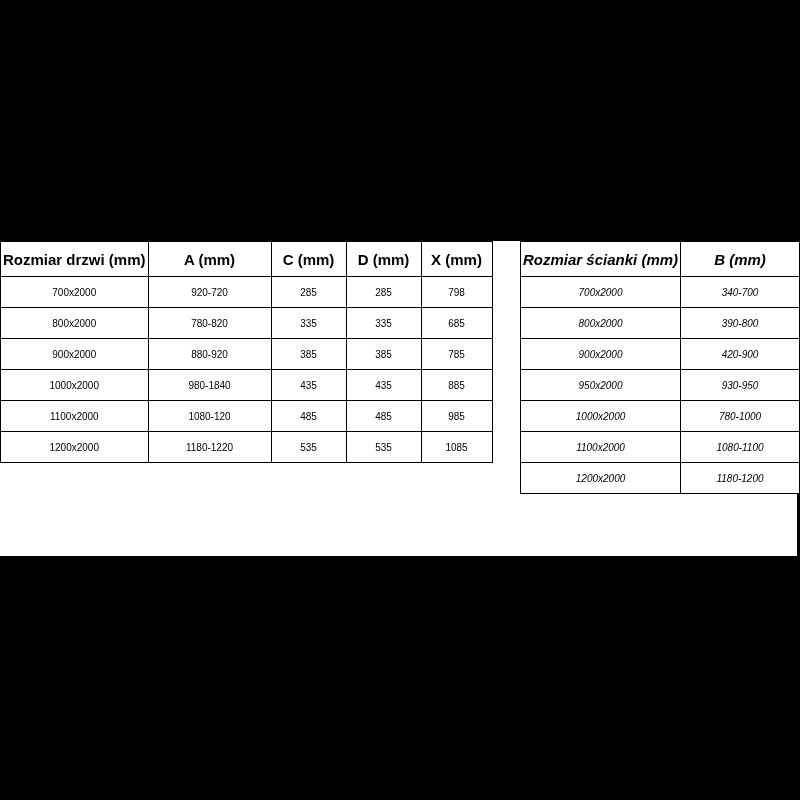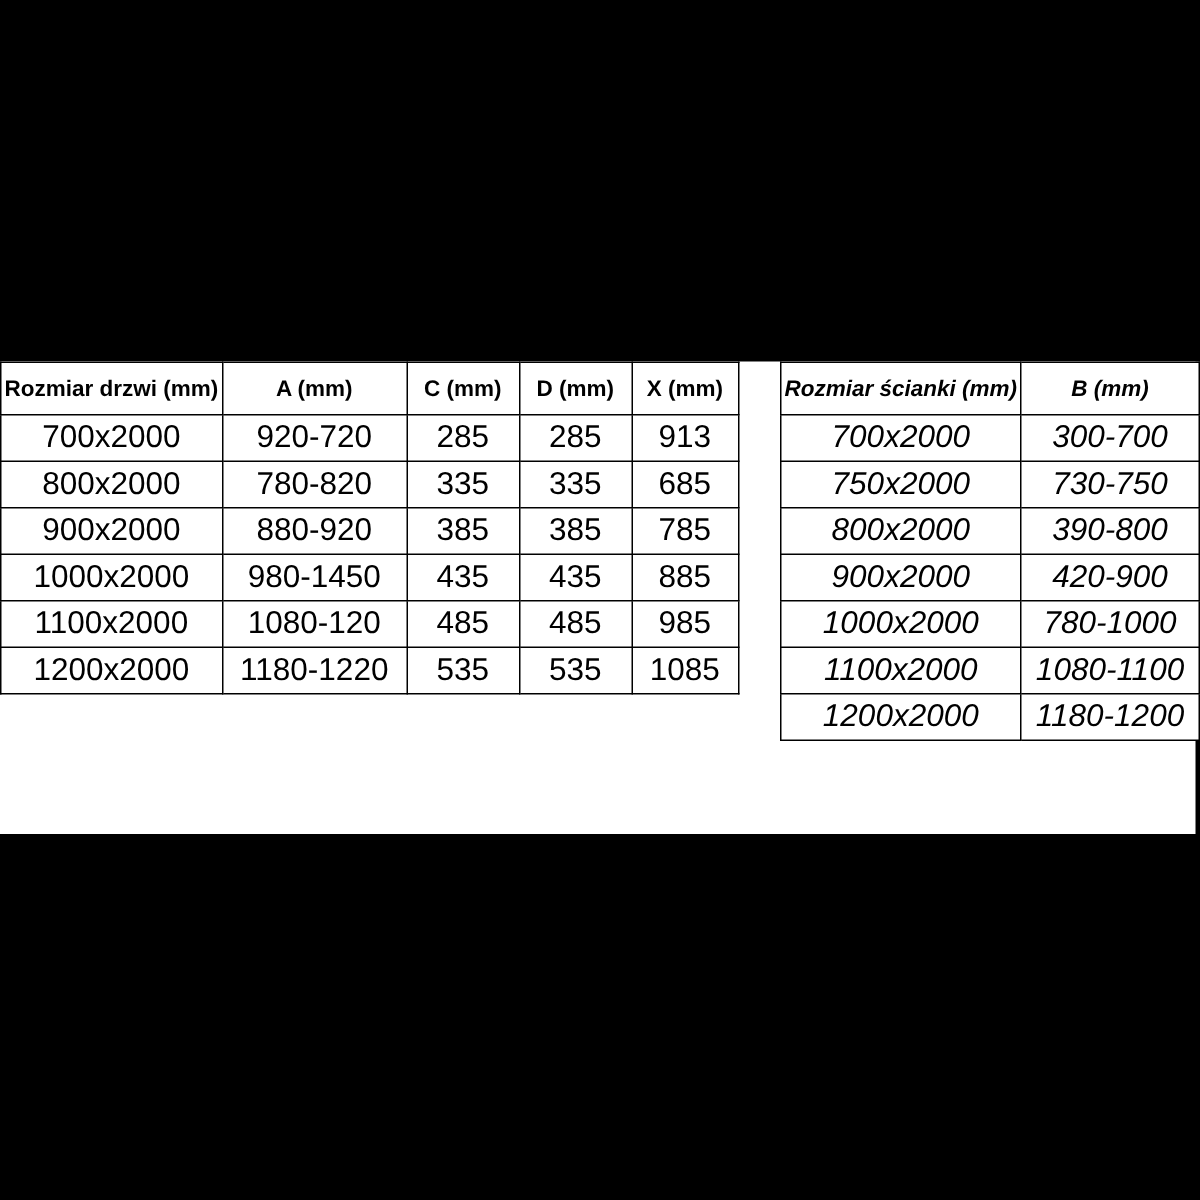--- a/index.html
+++ b/index.html
@@ -41,21 +41,21 @@
     white-space: nowrap;
     overflow: hidden;
   }
   .spec-table th {
     height: 34px;
     font-size: 15px;
     font-weight: bold;
   }
   .spec-table td {
     height: 30px;
-    font-size: 21px;
+    font-size: 10px;
     font-weight: normal;
   }
 </style>
 </head>
 <body>
 
 <div class="canvas">
   <div class="white-band"></div>
 
   <table class="spec-table" id="left-table">
@@ -74,39 +74,39 @@
           <th>D (mm)</th>
           <th>X (mm)</th>
         </tr>
     </thead>
     <tbody>
         <tr>
           <td>700x2000</td>
           <td>920-720</td>
           <td>285</td>
           <td>285</td>
-          <td>913</td>
+          <td>798</td>
         </tr>
         <tr>
           <td>800x2000</td>
           <td>780-820</td>
           <td>335</td>
           <td>335</td>
           <td>685</td>
         </tr>
         <tr>
           <td>900x2000</td>
           <td>880-920</td>
           <td>385</td>
           <td>385</td>
           <td>785</td>
         </tr>
         <tr>
           <td>1000x2000</td>
-          <td>980-1450</td>
+          <td>980-1840</td>
           <td>435</td>
           <td>435</td>
           <td>885</td>
         </tr>
         <tr>
           <td>1100x2000</td>
           <td>1080-120</td>
           <td>485</td>
           <td>485</td>
           <td>985</td>
@@ -128,33 +128,33 @@
     </colgroup>
     <thead>
       <tr>
           <th>Rozmiar ścianki (mm)</th>
           <th>B (mm)</th>
         </tr>
     </thead>
     <tbody>
         <tr>
           <td>700x2000</td>
-          <td>300-700</td>
-        </tr>
-        <tr>
-          <td>750x2000</td>
-          <td>730-750</td>
+          <td>340-700</td>
         </tr>
         <tr>
           <td>800x2000</td>
           <td>390-800</td>
         </tr>
         <tr>
           <td>900x2000</td>
           <td>420-900</td>
+        </tr>
+        <tr>
+          <td>950x2000</td>
+          <td>930-950</td>
         </tr>
         <tr>
           <td>1000x2000</td>
           <td>780-1000</td>
         </tr>
         <tr>
           <td>1100x2000</td>
           <td>1080-1100</td>
         </tr>
         <tr>

